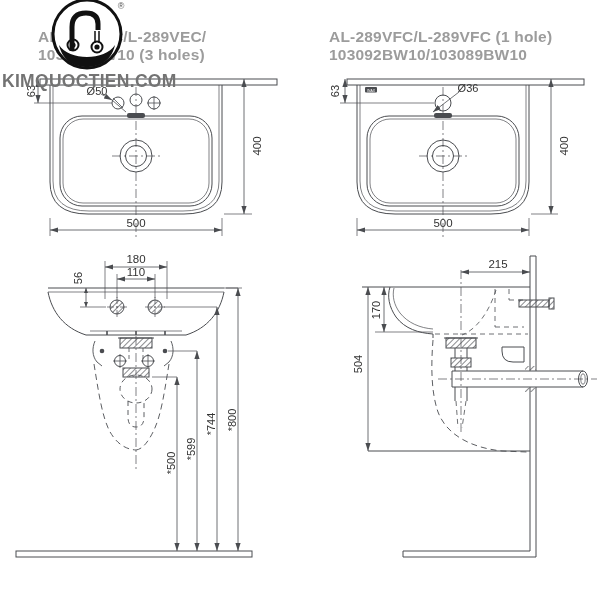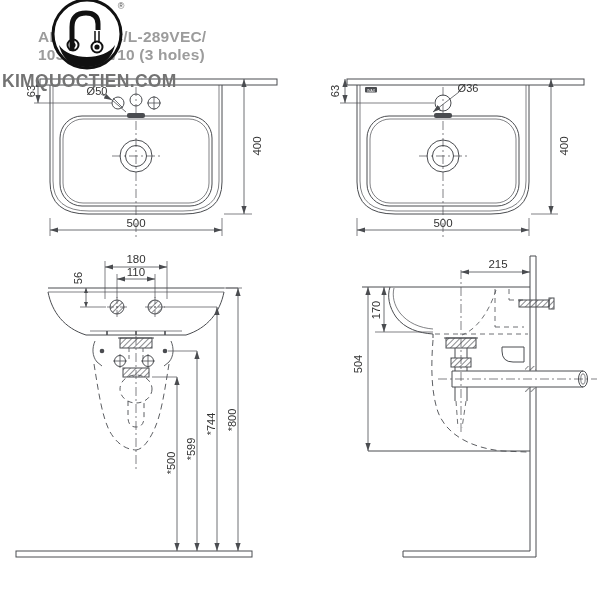--- a/index.html
+++ b/index.html
@@ -15,20 +15,21 @@
   #drawing{position:absolute;left:0;top:0;z-index:2;}
   svg text.dim{fill:#333;font-family:"Liberation Sans","DejaVu Sans",sans-serif;font-size:11.5px;}
   svg text.small{font-size:11px;}
 </style>
 </head>
 <body>
 
 <div id="stage">
 
   <div class="title" id="title-left"><span>AL-289VEC/L-289VEC/</span><br><span>103090BW10 (3 holes)</span></div>
+  <div class="title" id="title-right"><span>AL-289VFC/L-289VFC (1 hole)</span><br><span>103092BW10/103089BW10</span></div>
 
   <svg id="drawing" width="600" height="600" viewBox="0 0 600 600">
     <defs>
       <marker id="arr" orient="auto-start-reverse" markerWidth="9" markerHeight="7" refX="8" refY="3" markerUnits="userSpaceOnUse">
         <path d="M0,0.4 L8,3 L0,5.6 Z" fill="#4a4c50"></path>
       </marker>
       <pattern id="hatch" width="4" height="4" patternUnits="userSpaceOnUse" patternTransform="rotate(45)">
         <line x1="0" y1="0" x2="0" y2="4" stroke="#4a4c50" stroke-width="1.3"></line>
       </pattern>
     </defs>

